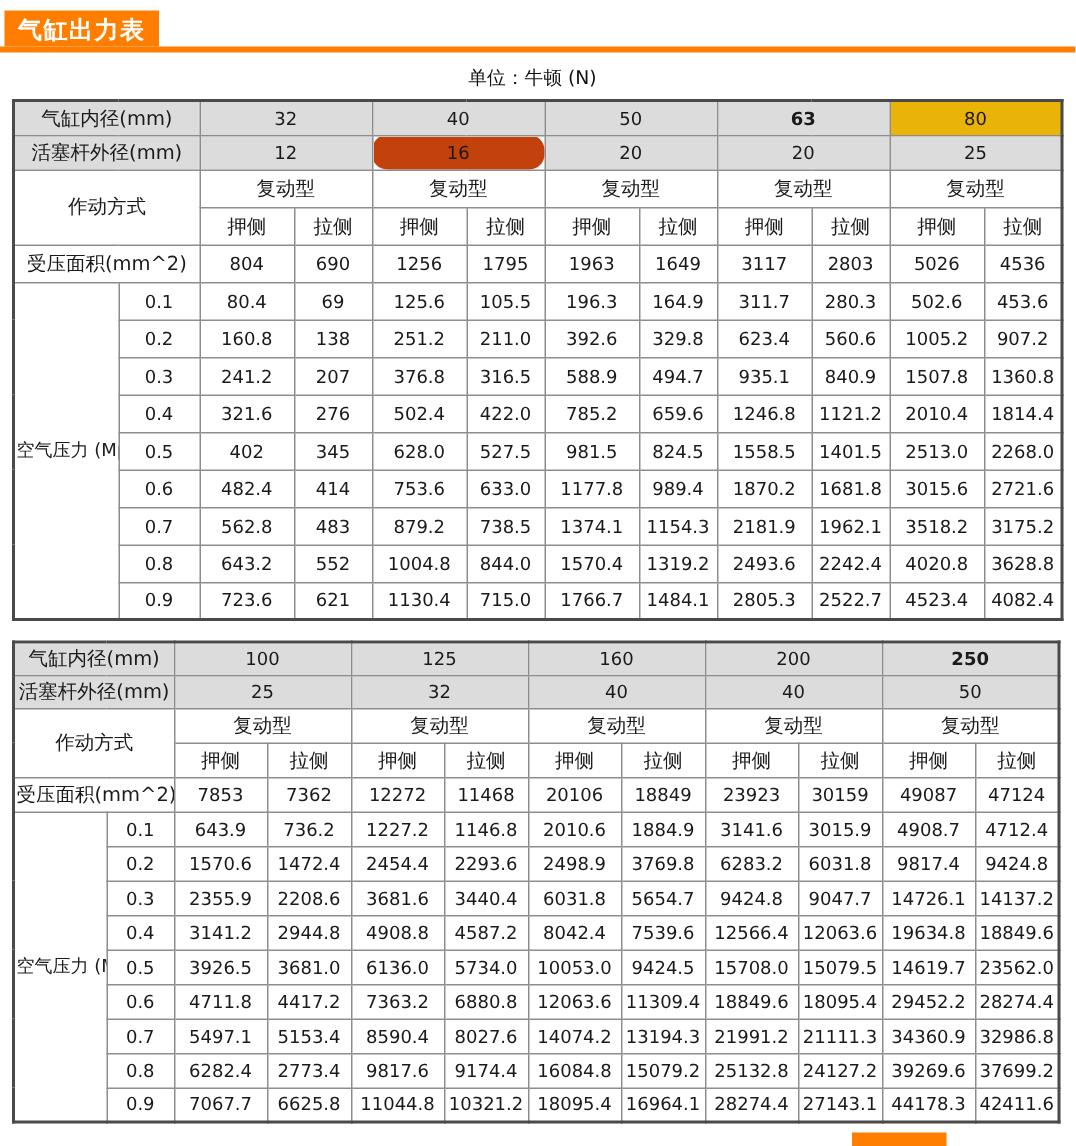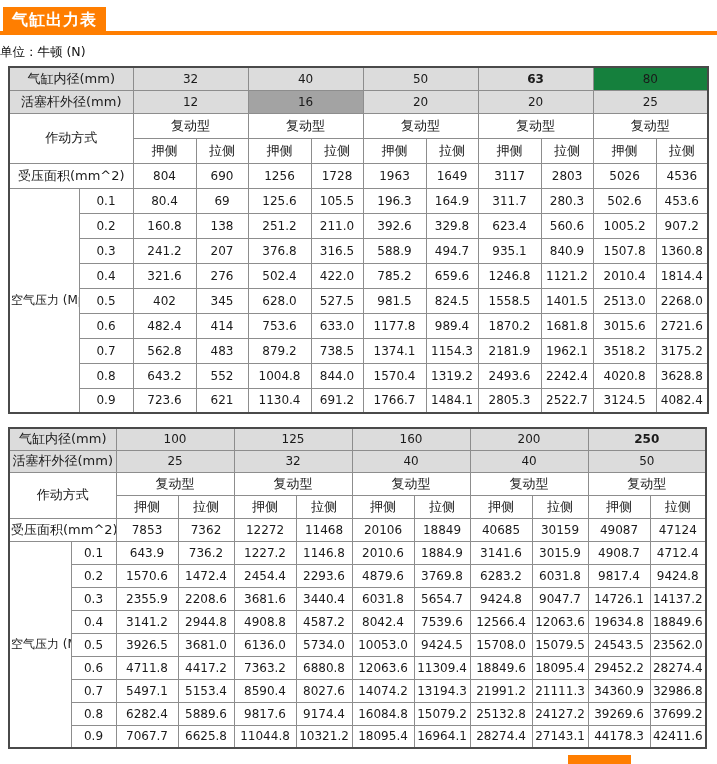--- a/index.html
+++ b/index.html
@@ -25,21 +25,21 @@
     color: #ffffff;
     font-size: 16px;
     font-weight: bold;
     letter-spacing: 1px;
     line-height: 19px;
   }
   .title-rule { width: 717px; height: 4px; }
 
   
   .unit-row {
-    text-align: left;
+    text-align: center;
     padding: 9px 7px 5px 0;
     font-size: 12.5px;
     color: #111111;
   }
 
   
   table.force-table {
     border-collapse: collapse;
     table-layout: fixed;
     width: 652px;
@@ -104,26 +104,26 @@
     <col style="width:63px">
       <col style="width:52px">
   </colgroup>
   <tbody>
       <tr class="hdr">
         <th colspan="2" class="lab" style="background: rgb(220, 220, 220);">气缸内径(mm)</th>
         <td colspan="2" style="background: rgb(220, 220, 220);">32</td>
         <td colspan="2" style="background: rgb(220, 220, 220);">40</td>
         <td colspan="2" style="background: rgb(220, 220, 220);">50</td>
         <td colspan="2" style="background: rgb(220, 220, 220); font-weight: bold;">63</td>
-        <td colspan="2" style="background: #15803d;">80</td>
+        <td colspan="2" style="background: #eab308;">80</td>
       </tr>
       <tr class="hdr">
         <th colspan="2" class="lab" style="background: rgb(220, 220, 220);">活塞杆外径(mm)</th>
         <td colspan="2" style="background: rgb(220, 220, 220);">12</td>
-        <td colspan="2" style="background: #a3a3a3;">16</td>
+        <td colspan="2" style="background: #c2410c; border-radius: 10px;">16</td>
         <td colspan="2" style="background: rgb(220, 220, 220);">20</td>
         <td colspan="2" style="background: rgb(220, 220, 220);">20</td>
         <td colspan="2" style="background: rgb(220, 220, 220);">25</td>
       </tr>
       <tr>
         <th colspan="2" rowspan="2" class="lab">作动方式</th>
         <td colspan="2" class="cjk">复动型</td>
         <td colspan="2" class="cjk">复动型</td>
         <td colspan="2" class="cjk">复动型</td>
         <td colspan="2" class="cjk">复动型</td>
@@ -139,21 +139,21 @@
         <td class="cjk">押侧</td>
         <td class="cjk">拉侧</td>
         <td class="cjk">押侧</td>
         <td class="cjk">拉侧</td>
       </tr>
       <tr>
         <th colspan="2" class="lab">受压面积(mm^2)</th>
         <td>804</td>
         <td>690</td>
         <td>1256</td>
-        <td>1728</td>
+        <td>1795</td>
         <td>1963</td>
         <td>1649</td>
         <td>3117</td>
         <td>2803</td>
         <td>5026</td>
         <td>4536</td>
       </tr>
       <tr>
         <td rowspan="9" class="pressure-group">空气压力
 (Mpa)</td>
@@ -258,26 +258,26 @@
         <td>2493.6</td>
         <td>2242.4</td>
         <td>4020.8</td>
         <td>3628.8</td>
       </tr>
       <tr>
         <td>0.9</td>
         <td>723.6</td>
         <td>621</td>
         <td>1130.4</td>
-        <td>691.2</td>
+        <td>715.0</td>
         <td>1766.7</td>
         <td>1484.1</td>
         <td>2805.3</td>
         <td>2522.7</td>
-        <td>3124.5</td>
+        <td>4523.4</td>
         <td>4082.4</td>
       </tr>
     </tbody>
 </table>
 
 <div class="tbl-gap"></div>
 
 <table class="force-table t2">
   <colgroup>
     <col style="width:62px">
@@ -331,21 +331,21 @@
         <td class="cjk">拉侧</td>
       </tr>
       <tr>
         <th colspan="2" class="lab">受压面积(mm^2)</th>
         <td>7853</td>
         <td>7362</td>
         <td>12272</td>
         <td>11468</td>
         <td>20106</td>
         <td>18849</td>
-        <td>40685</td>
+        <td>23923</td>
         <td>30159</td>
         <td>49087</td>
         <td>47124</td>
       </tr>
       <tr>
         <td rowspan="9" class="pressure-group">空气压力
 (Mpa)</td>
         <td>0.1</td>
         <td>643.9</td>
         <td>736.2</td>
@@ -357,21 +357,21 @@
         <td>3015.9</td>
         <td>4908.7</td>
         <td>4712.4</td>
       </tr>
       <tr>
         <td>0.2</td>
         <td>1570.6</td>
         <td>1472.4</td>
         <td>2454.4</td>
         <td>2293.6</td>
-        <td>4879.6</td>
+        <td>2498.9</td>
         <td>3769.8</td>
         <td>6283.2</td>
         <td>6031.8</td>
         <td>9817.4</td>
         <td>9424.8</td>
       </tr>
       <tr>
         <td>0.3</td>
         <td>2355.9</td>
         <td>2208.6</td>
@@ -400,21 +400,21 @@
       <tr>
         <td>0.5</td>
         <td>3926.5</td>
         <td>3681.0</td>
         <td>6136.0</td>
         <td>5734.0</td>
         <td>10053.0</td>
         <td>9424.5</td>
         <td>15708.0</td>
         <td>15079.5</td>
-        <td>24543.5</td>
+        <td>14619.7</td>
         <td>23562.0</td>
       </tr>
       <tr>
         <td>0.6</td>
         <td>4711.8</td>
         <td>4417.2</td>
         <td>7363.2</td>
         <td>6880.8</td>
         <td>12063.6</td>
         <td>11309.4</td>
@@ -432,21 +432,21 @@
         <td>14074.2</td>
         <td>13194.3</td>
         <td>21991.2</td>
         <td>21111.3</td>
         <td>34360.9</td>
         <td>32986.8</td>
       </tr>
       <tr>
         <td>0.8</td>
         <td>6282.4</td>
-        <td>5889.6</td>
+        <td>2773.4</td>
         <td>9817.6</td>
         <td>9174.4</td>
         <td>16084.8</td>
         <td>15079.2</td>
         <td>25132.8</td>
         <td>24127.2</td>
         <td>39269.6</td>
         <td>37699.2</td>
       </tr>
       <tr>

